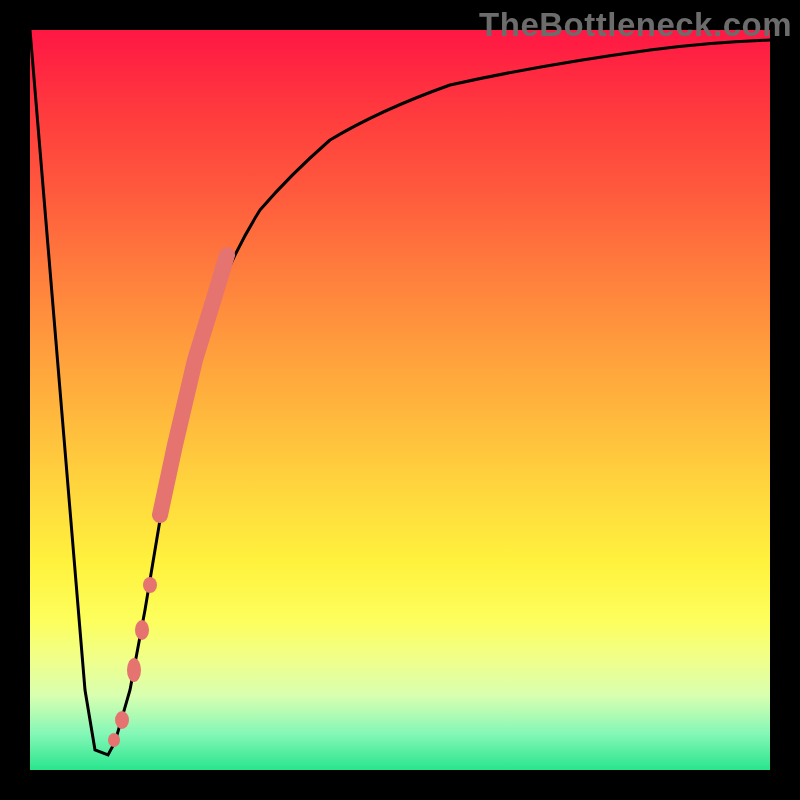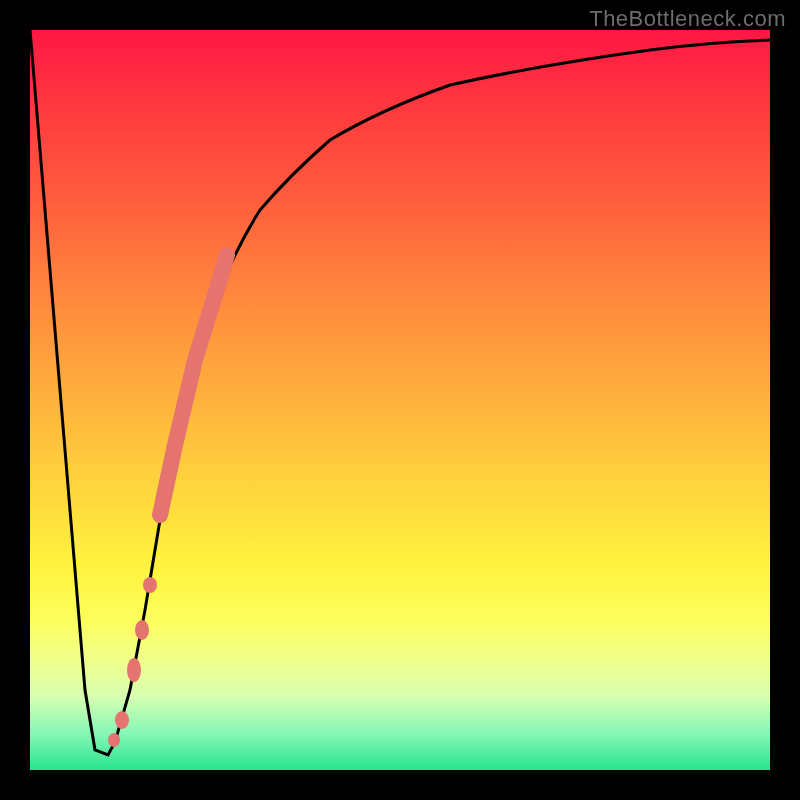--- a/index.html
+++ b/index.html
@@ -42,26 +42,27 @@
     position: absolute;
     left: 0;
     top: 0;
     width: 740px;
     height: 740px;
     overflow: visible;
   }
   .watermark {
     position: absolute;
     top: 6px;
-    right: 14px;
+    right: 8px;
     font-family: Arial, Helvetica, sans-serif;
-    font-size: 22px;
+    font-size: 33px;
     color: #6c6c6c;
     letter-spacing: 0.5px;
     user-select: none;
+    font-weight: bold;
   }
 </style>
 </head>
 <body>
 
 <div class="frame">
   <div class="plot-area">
     <svg class="curve" viewBox="0 0 740 740">
 
       <path fill="none" stroke="#000" stroke-width="3" stroke-linecap="round" d="M 0 0

